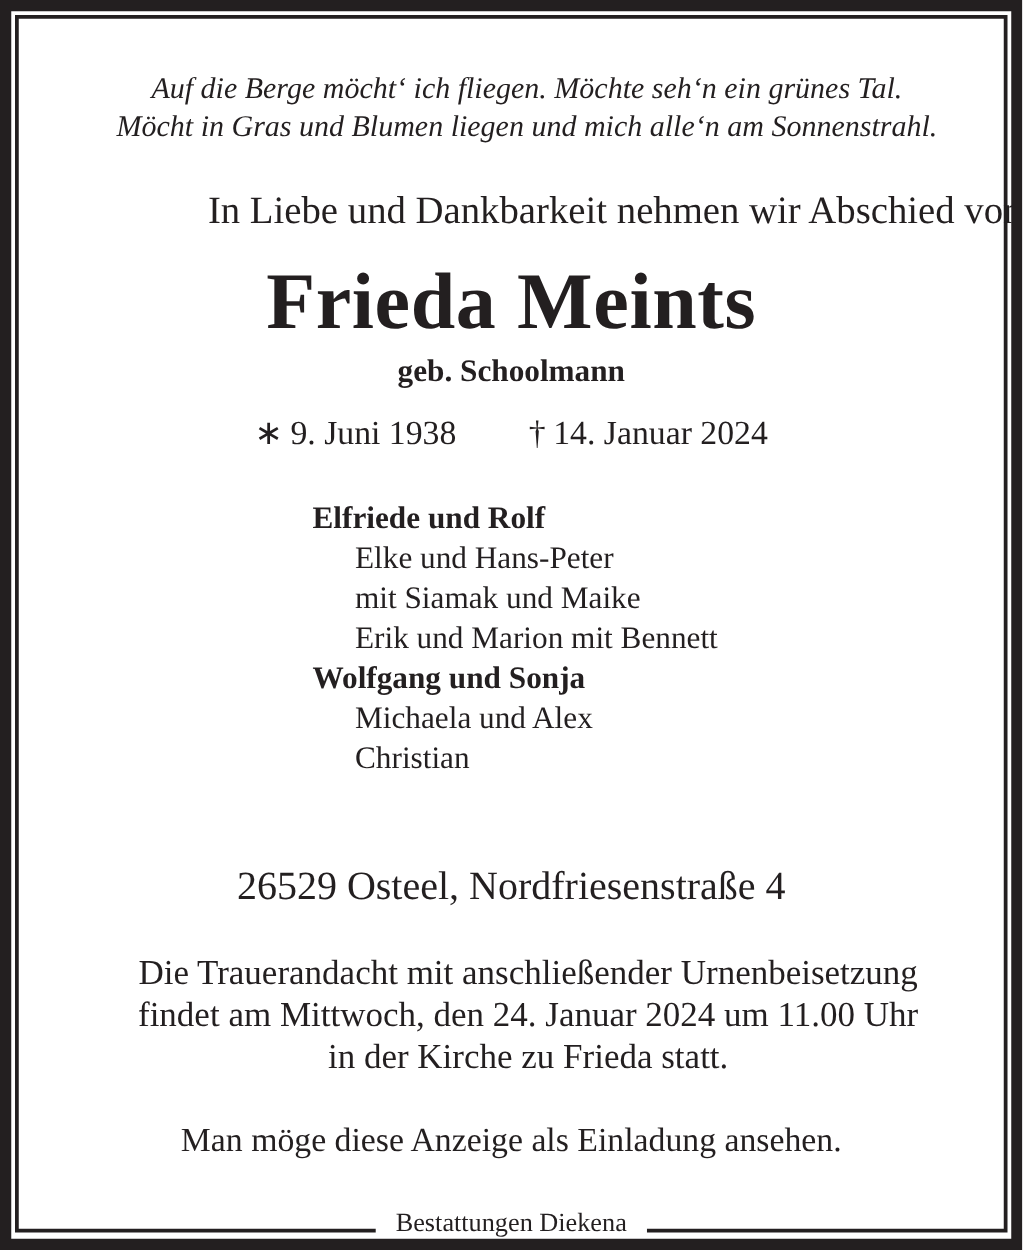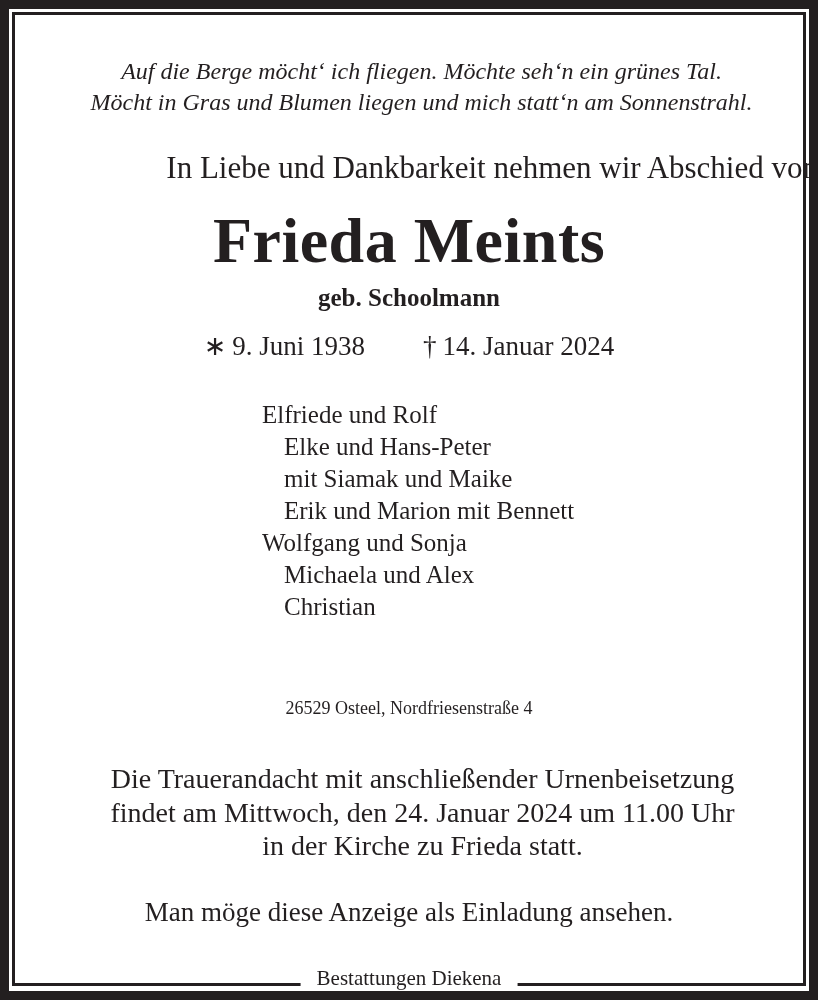--- a/index.html
+++ b/index.html
@@ -89,25 +89,25 @@
   }
   .mourners {
     position: absolute;
     left: 250px;
     top: 399px;
     text-align: left;
     font-size: 25px;
     line-height: 32px;
     z-index: 2;
   }
-  .mourner-line.bold { font-weight: normal; margin-left: 12px; }
+  .mourner-line.bold { font-weight: bold; }
   .mourner-line.indent { padding-left: 34px; }
   .address {
     top: 692px;
-    font-size: 18px;
+    font-size: 32px;
     line-height: 33px;
   }
   .service {
     top: 762px;
     font-size: 28px;
     line-height: 33.5px;
     margin-left: 27px;
   }
   .invitation {
     top: 896px;
@@ -133,21 +133,21 @@
 <div class="page">
 
   <div class="inner-frame">
     <div class="footer-sign">Bestattungen Diekena</div>
   </div>
 
   <div class="outer-border"></div>
 
   <div class="block epigraph">
     <div>Auf die Berge möcht‘ ich fliegen. Möchte seh‘n ein grünes Tal.</div>
-    <div>Möcht in Gras und Blumen liegen und mich statt‘n am Sonnenstrahl.</div>
+    <div>Möcht in Gras und Blumen liegen und mich alle‘n am Sonnenstrahl.</div>
   </div>
 
   <div class="block intro">In Liebe und Dankbarkeit nehmen wir Abschied von</div>
 
   <div class="block maiden-name">geb. Schoolmann</div>
 
   <div class="block deceased-name">Frieda Meints</div>
 
   <div class="block dates">
     <span class="date-group"><span class="date-symbol">∗</span><span>9. Juni 1938</span></span><span class="gap"></span><span class="date-group"><span class="date-symbol">†</span><span>14. Januar 2024</span></span>

